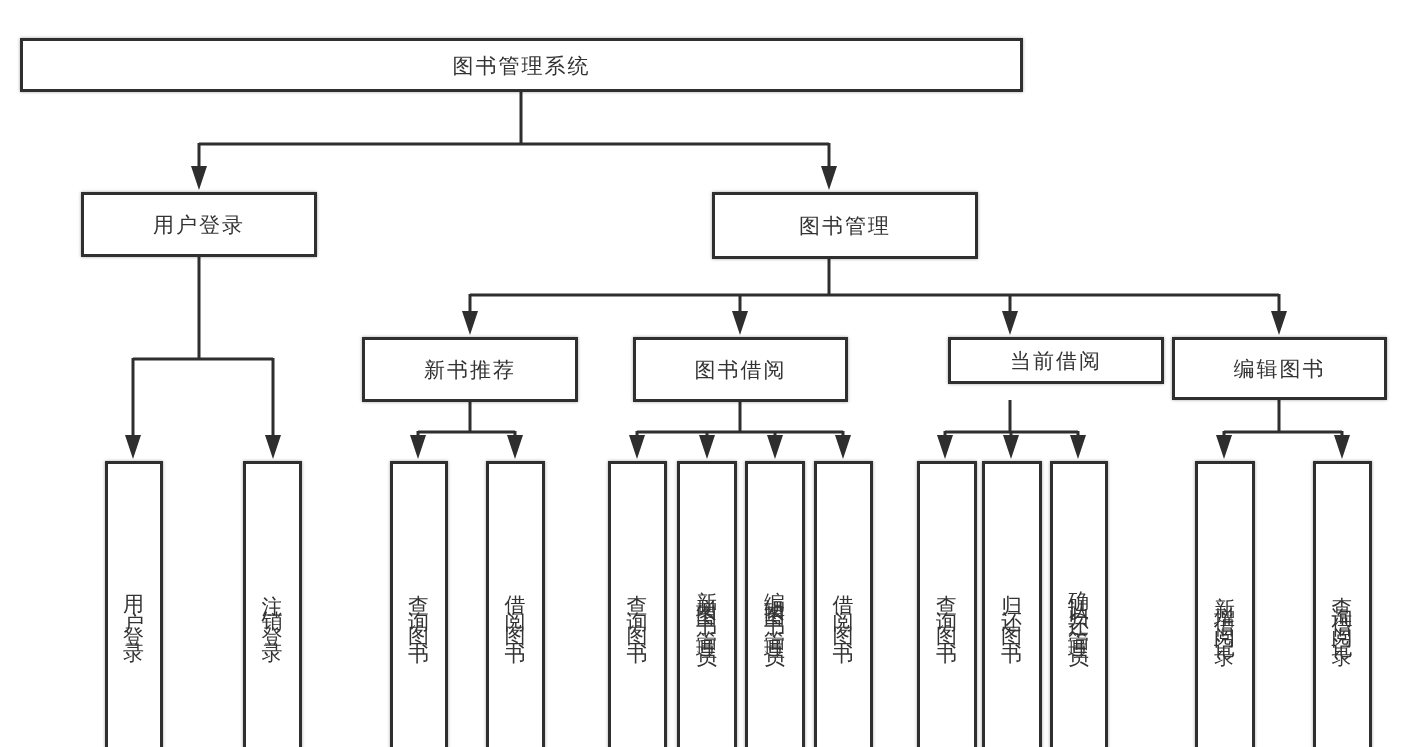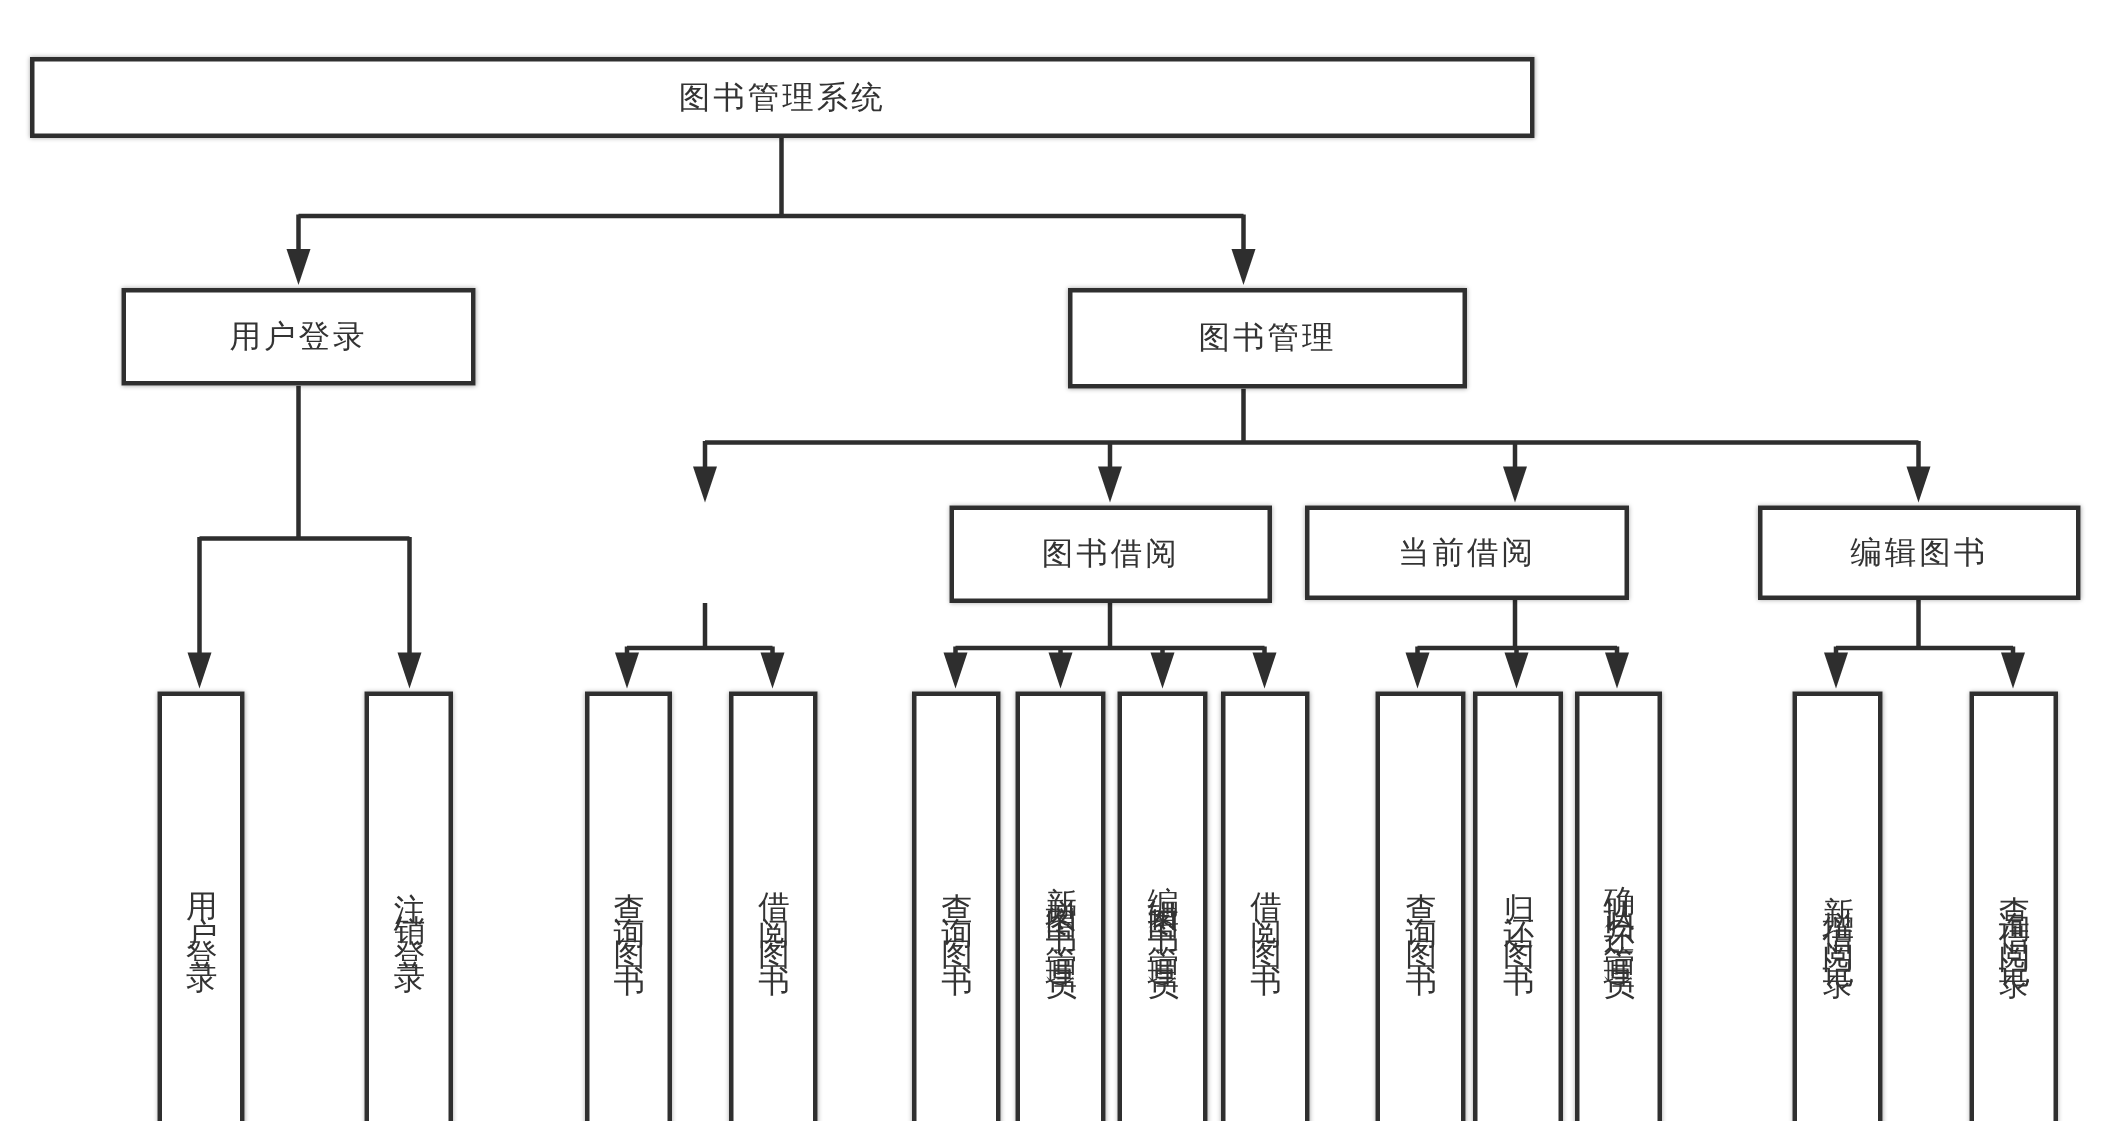--- a/index.html
+++ b/index.html
@@ -108,24 +108,27 @@
     <span>图书管理系统</span>
   </div>
 
   <div class="node hbox" style="left:81px; top:168px; width:236px; height:65px;">
     <span>用户登录</span>
   </div>
   <div class="node hbox" style="left:712px; top:168px; width:266px; height:67px;">
     <span>图书管理</span>
   </div>
 
+  <div class="node hbox" style="left:362px; top:313px; width:216px; height:65px;">
+    <span>新书推荐</span>
+  </div>
   <div class="node hbox" style="left:633px; top:313px; width:215px; height:65px;align-items:center;">
     <span>图书借阅</span>
   </div>
-  <div class="node hbox" style="left:870px; top:313px; width:216px; height:63px;">
+  <div class="node hbox" style="left:948px; top:313px; width:216px; height:47px;">
     <span>当前借阅</span>
   </div>
   <div class="node hbox" style="left:1172px; top:313px; width:215px; height:63px;">
     <span>编辑图书</span>
   </div>
 
   <div class="node vbox ls16" style="left:105px; top:437px; width:58px; height:298px;">
     <span>用户登录</span>
   </div>
   <div class="node vbox ls16" style="left:243px; top:437px; width:59px; height:298px;">

